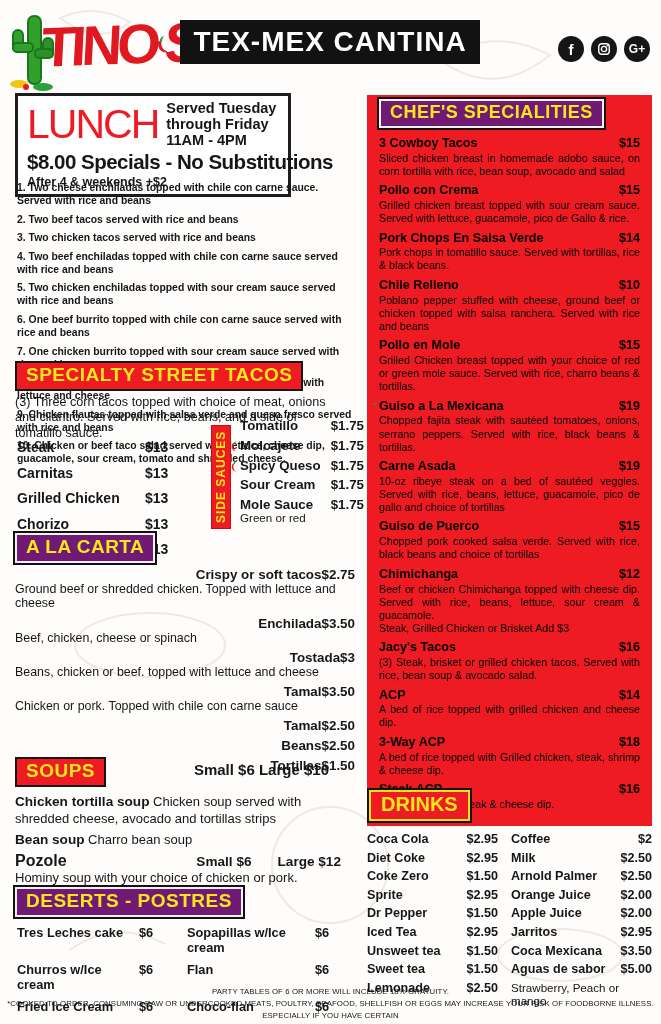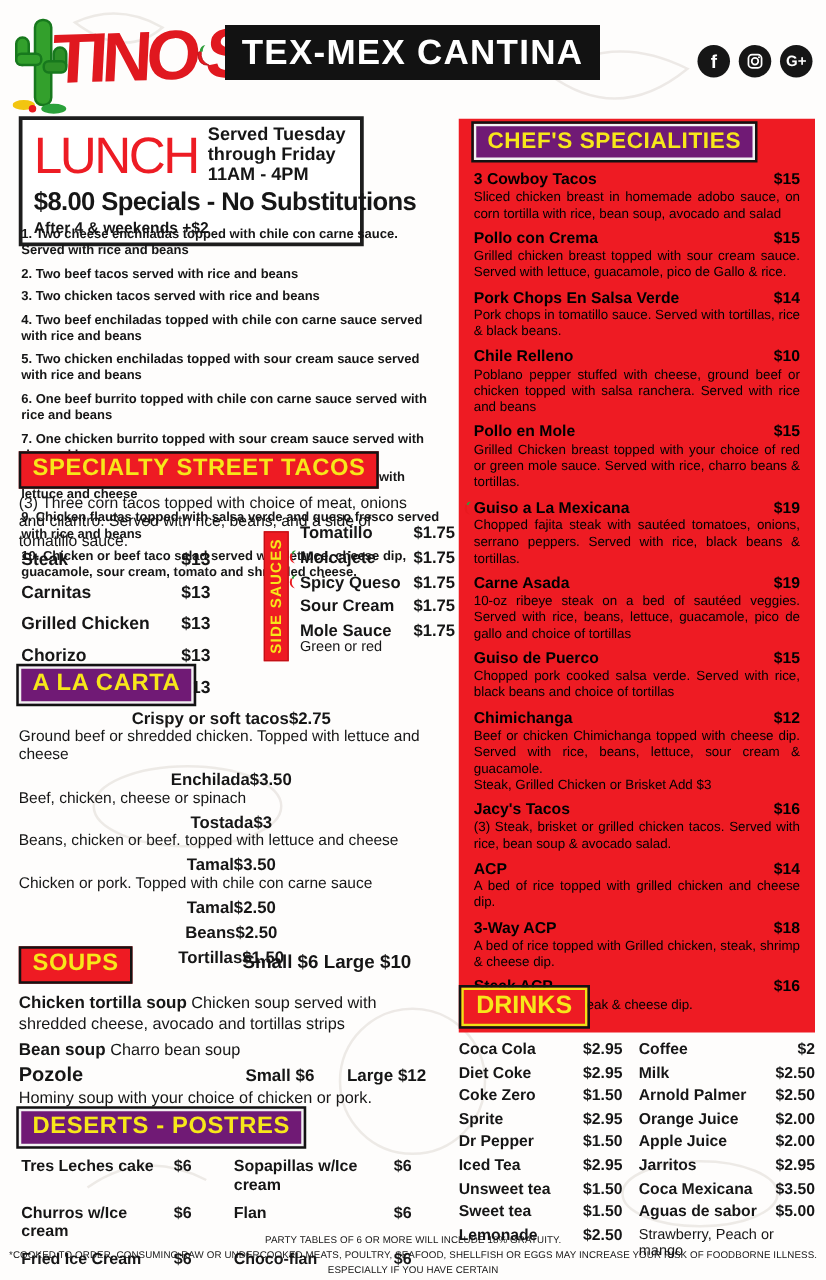--- a/index.html
+++ b/index.html
@@ -74,21 +74,21 @@
   .sauce-list { margin-left:9px; width:124px; }
   .sauce-row { position:relative; margin-bottom:4.8px; }
   .sauce-main { display:flex; justify-content:space-between; }
   .sauce-main .nm, .sauce-main .pr { font-weight:bold; font-size:13.3px; }
   .sauce-note { font-size:11.6px; line-height:1; }
   .chili { position:absolute; left:-11px; top:1px; }
 
   .alc-banner { left:0; top:440px; }
   .alc-list { left:0; top:474px; width:340px; }
   .alc-item { margin-bottom:5px; }
-  .alc-head { display:flex; justify-content:center; }
+  .alc-head { display:flex; justify-content:flex-end; }
   .alc-head .nm, .alc-head .pr { font-weight:bold; font-size:13.4px; }
   .alc-desc { font-size:12.4px; line-height:1.15; }
 
   .soups-row { left:0; top:664px; width:340px; display:flex; align-items:flex-start; justify-content:space-between; padding-right:26px; }
   .soups-sizes { font-weight:bold; font-size:15px; margin-top:4px; }
   .soups-list { left:0; top:700px; width:330px; }
   .soup-item { margin-bottom:3px; }
   .soup-line { font-size:13px; line-height:1.3; }
   .soup-line b { font-size:13.6px; }
   .soup-head { display:flex; justify-content:space-between; padding-right:4px;gap:18px; }

